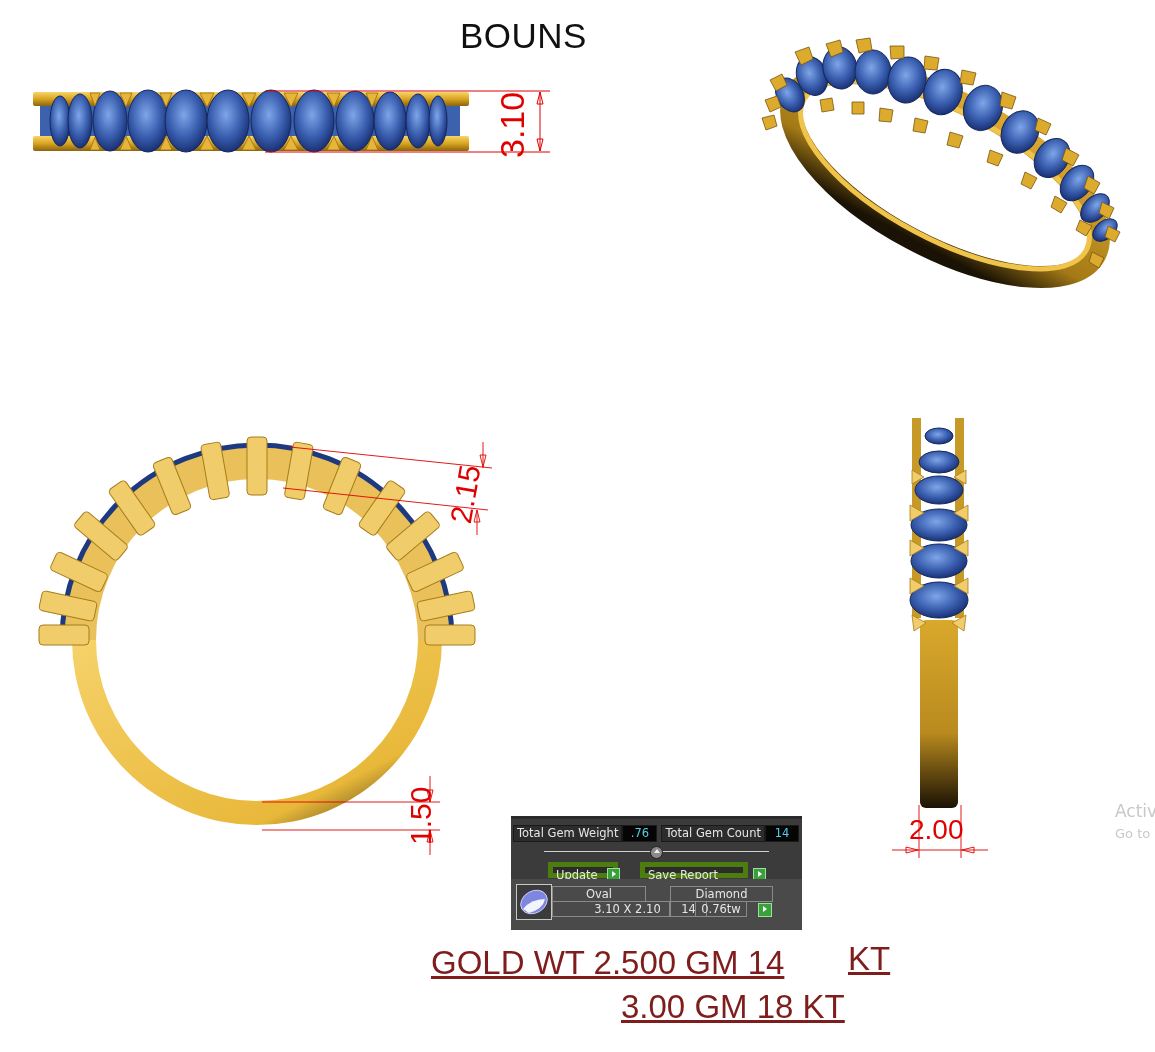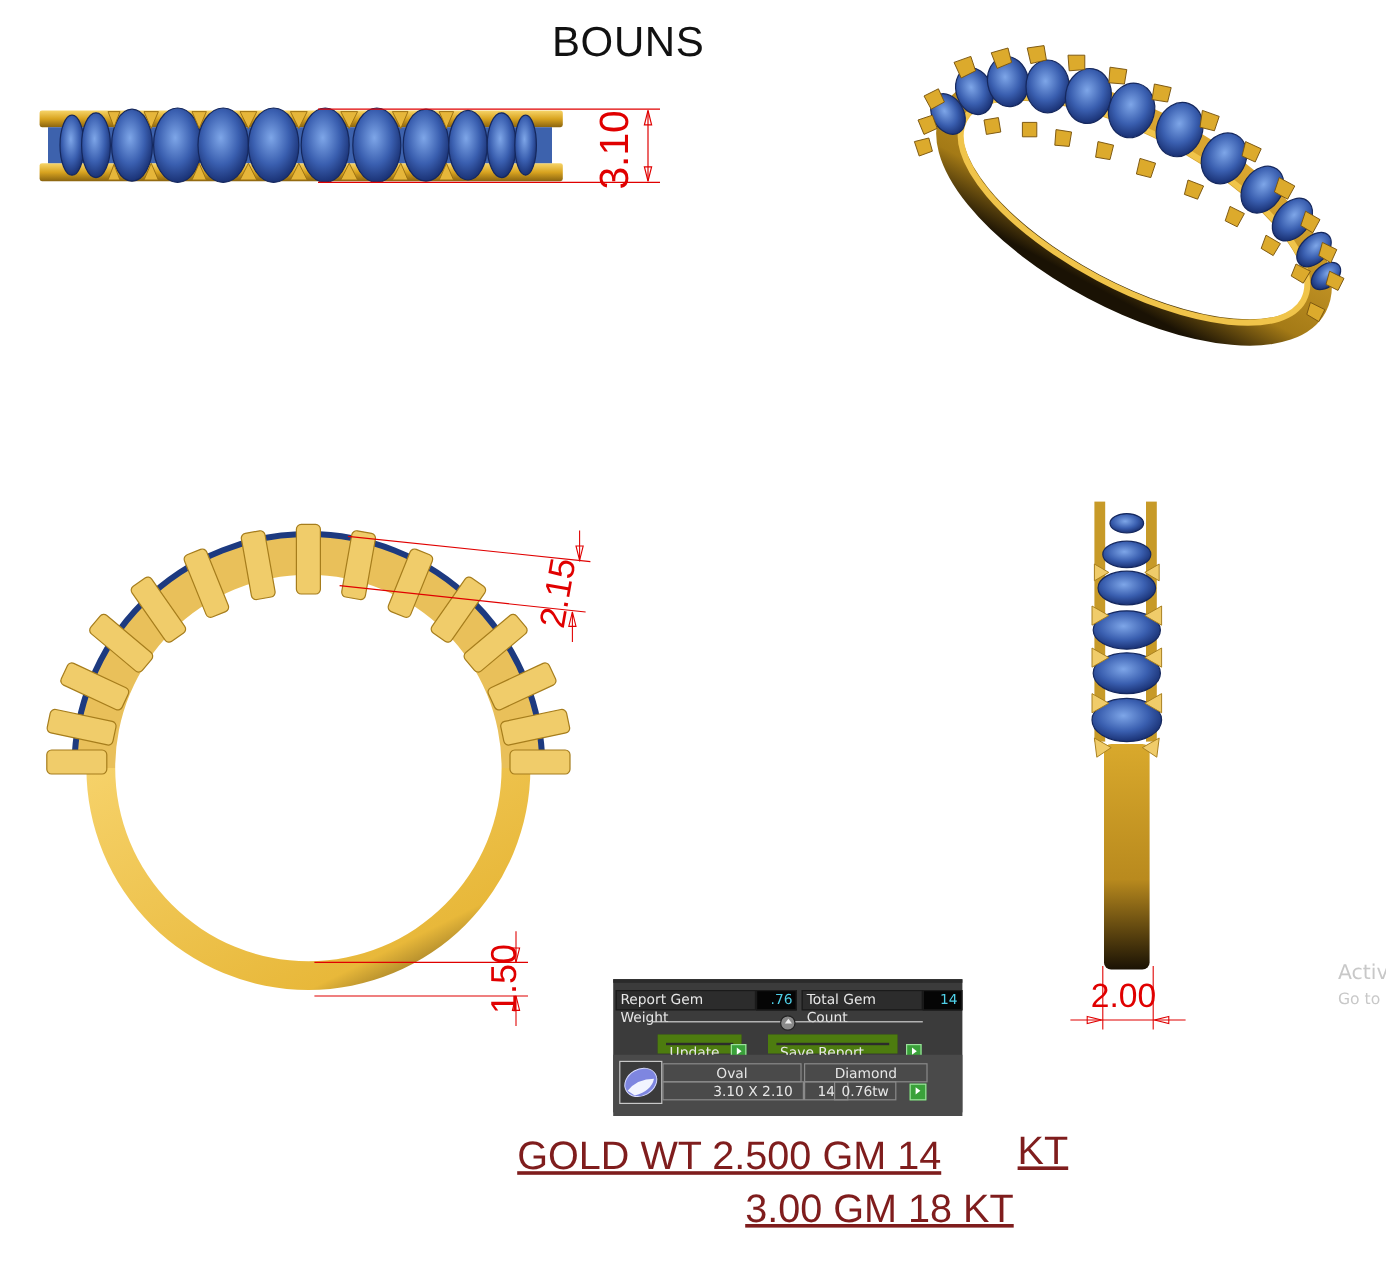--- a/index.html
+++ b/index.html
@@ -7,25 +7,25 @@
   .abs { position:absolute; }
   .title { left:460px; top:16px; font-size:35px; color:#111; letter-spacing:0.5px; }
   .dim { color:#e00000; font-family:"Liberation Sans", sans-serif; }
   svg { position:absolute; overflow:visible; }
   .gold-text { font-size:33px; color:#7f1d1d; white-space:nowrap;text-decoration:underline; }
 
   
   .panel { left:511px; top:816px; width:291px; height:111px; background:#3b3b3b; border-top:3px solid #2a2a2a; box-sizing:border-box; font-family:"DejaVu Sans", sans-serif; font-size:11.5px; color:#e6e6e6; }
   .panel .row1 { position:absolute; left:2px; top:6px; height:17px; display:flex; }
   .lbl { background:#2c2c2c; border:1px solid #1a1a1a; padding:0 3px; line-height:15px; height:15px; }
-  .val { background:#050505; color:#4fd0e8; border:1px solid #1a1a1a; line-height:15px; height:15px; text-align:right; padding:0 3px; }
+  .val { background:#050505; color:#4fd0e8; border:1px solid #1a1a1a; line-height:15px; height:15px; text-align:center; padding:0 3px; }
   .slider-line { position:absolute; left:33px; top:32px; width:225px; height:1px; background:#d0d0d0; }
   .slider-knob { position:absolute; left:139px; top:27px; width:11px; height:11px; border-radius:50%; background:#8a8a8a; border:1px solid #222; }
   .slider-knob:after { content:""; position:absolute; left:3px; top:2px; border-left:3px solid transparent; border-right:3px solid transparent; border-bottom:4px solid #eee; }
-  .btn { position:absolute; top:43px; height:16px; background:#2c2c2c; border:7px solid #4d7c0f; line-height:16px; padding-left:3px; color:#e6e6e6; box-sizing:border-box; }
+  .btn { position:absolute; top:43px; height:16px; background:#2c2c2c; border:5px solid #4d7c0f; line-height:16px; padding-left:3px; color:#e6e6e6; box-sizing:border-box; }
   .go { position:absolute; width:13px; height:13px; background:#3aa13a; border:1px solid #9be09b; box-sizing:border-box; }
   .go:after { content:""; position:absolute; left:4px; top:2px; border-top:3px solid transparent; border-bottom:3px solid transparent; border-left:4px solid #fff; }
   .gem-area { position:absolute; left:0; top:60px; width:291px; height:51px; background:#4a4a4a; }
   .gem-thumb { position:absolute; left:5px; top:5px; width:36px; height:36px; border:1px solid #c8c8c8; background:#3b3b3b; box-sizing:border-box; }
   .cell { position:absolute; border:1px solid #8a8a8a; box-sizing:border-box; text-align:center; line-height:14px; height:16px; color:#e6e6e6; }
   .activate { left:1115px; top:801px; font-size:17px; color:#c8c8c8; font-family:"DejaVu Sans", sans-serif; white-space:nowrap; }
   .goto { left:1115px; top:826px; font-size:13px; color:#c8c8c8; font-family:"DejaVu Sans", sans-serif; white-space:nowrap; }
 </style>
 </head>
 <body>
@@ -239,21 +239,21 @@
     <line x1="961" y1="805" x2="961" y2="858"></line>
     <line x1="892" y1="850" x2="988" y2="850"></line>
     <path d="M906 847 l12 3 l-12 3 z"></path>
     <path d="M974 847 l-12 3 l12 3 z"></path>
   </g>
 </svg>
 <div class="abs dim" style="left:909px;top:814px;font-size:28px;">2.00</div>
 
 <div class="abs panel">
   <div class="row1">
-    <span class="lbl">Report Gem Weight</span>
+    <span class="lbl">Total Gem Weight</span>
     <span class="val" style="width:27px;">.76</span>
     <span style="width:4px;"></span>
     <span class="lbl">Total Gem Count</span>
     <span class="val" style="width:26px;">14</span>
   </div>
   <div class="slider-line"></div>
   <div class="slider-knob"></div>
 
   <div class="btn" style="left:37px;width:70px;">
     <span>Update</span>
@@ -264,21 +264,21 @@
     <span class="go" style="left:108px;top:1px;"></span>
   </div>
 
   <div class="gem-area">
     <div class="gem-thumb">
       <svg width="34" height="34" style="left:0;top:0;">
         <ellipse cx="17" cy="17" rx="14" ry="11" transform="rotate(-30 17 17)" fill="#7e86e0" stroke="#d8dcff" stroke-width="0.8"></ellipse>
         <path d="M6 24 Q14 14 28 14 Q26 24 12 28 Z" fill="#f2f4ff"></path>
       </svg>
     </div>
-    <div class="cell" style="left:41px;top:7px;width:116px;">Oval</div>
+    <div class="cell" style="left:41px;top:7px;width:94px;">Oval</div>
     <div class="cell" style="left:41px;top:22px;width:118px;padding-left:33px;">3.10 X 2.10</div>
     <div class="cell" style="left:159px;top:7px;width:103px;">Diamond</div>
     <div class="cell" style="left:159px;top:22px;width:37px;">14</div>
     <div class="cell" style="left:184px;top:22px;width:52px;text-align:center;">0.76tw</div>
     <span class="go" style="left:247px;top:24px;width:14px;height:14px;"></span>
   </div>
 </div>
 
 <div class="abs gold-text" style="left:431px;top:944px;">GOLD WT 2.500 GM 14</div>
 <div class="abs gold-text" style="left:848px;top:940px;">KT</div>

